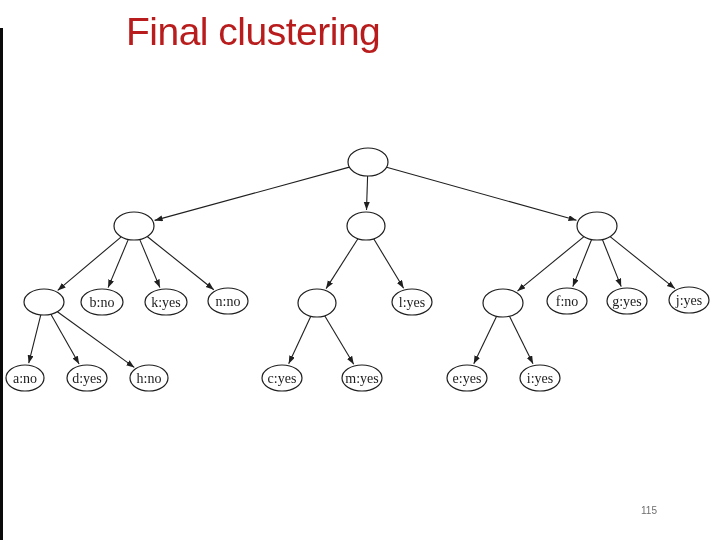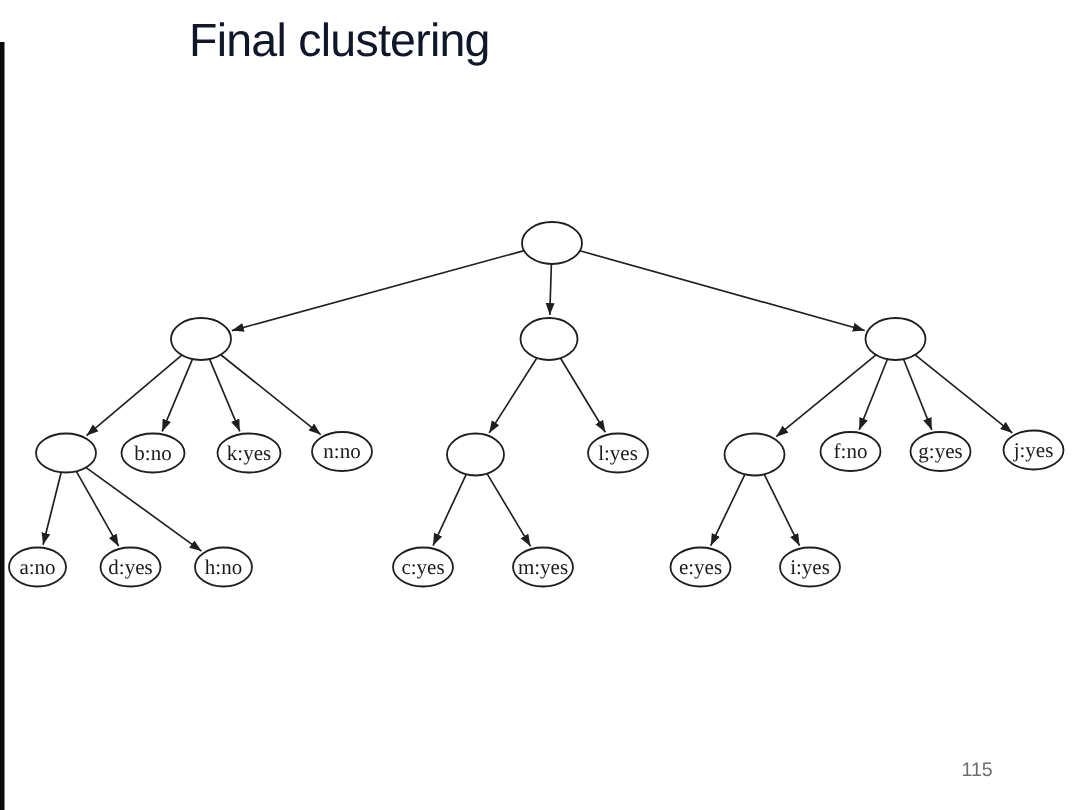--- a/index.html
+++ b/index.html
@@ -11,28 +11,28 @@
     font-family: "Liberation Sans", sans-serif;
   }
   .slide { position: absolute; inset: 0; background: #ffffff; }
   .left-border {
     position: absolute; left: 0; top: 28px;
     width: 3px; height: 512px;
     background: #0a0a0a;
   }
   .slide-title {
     position: absolute; left: 126px; top: 8px;
-    font-size: 31px; line-height: 1.25;
-    color: #0f172a;
+    font-size: 39px; line-height: 1.25;
+    color: #b91c1c;
     letter-spacing: -0.5px;
     white-space: nowrap;
   }
   .page-number {
     position: absolute; left: 641px; top: 505px;
-    font-size: 13px; color: #6e6e6e;
+    font-size: 10px; color: #6e6e6e;
   }
   .tree-svg { position: absolute; left: 0; top: 0; }
   .leaf-text {
     font-family: "Liberation Serif", serif;
     font-size: 14px;
     fill: #1c1c1c;
   }
 </style>
 </head>
 <body>

